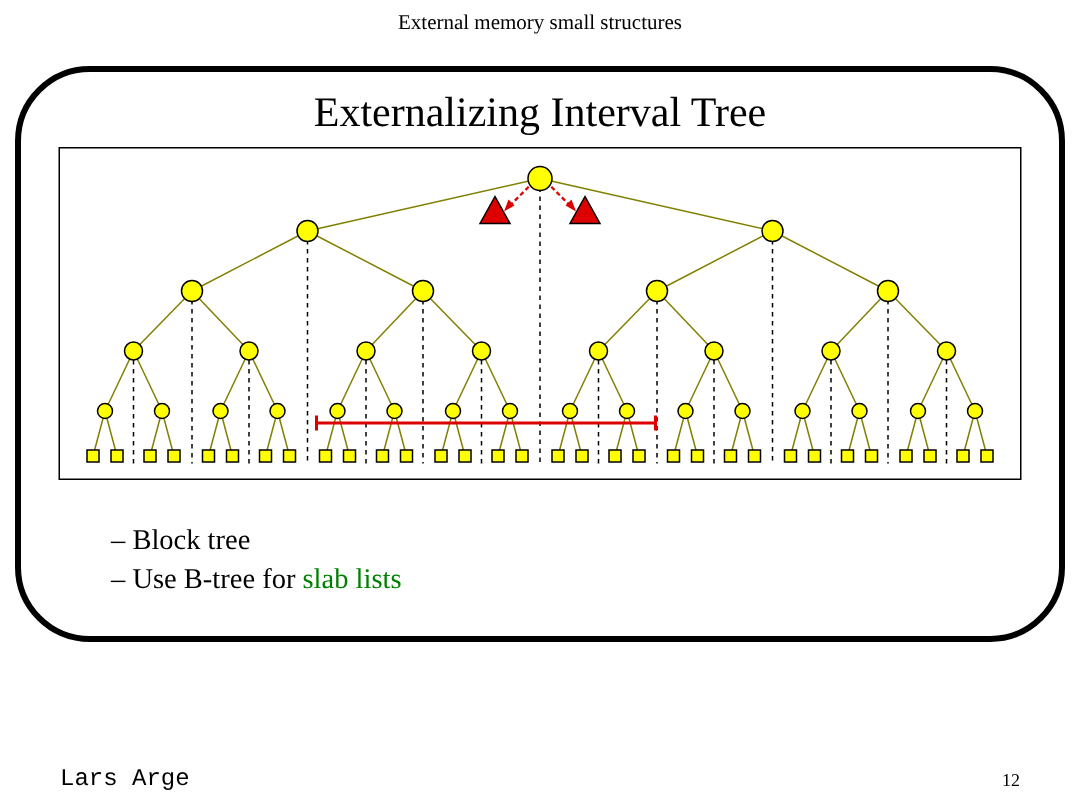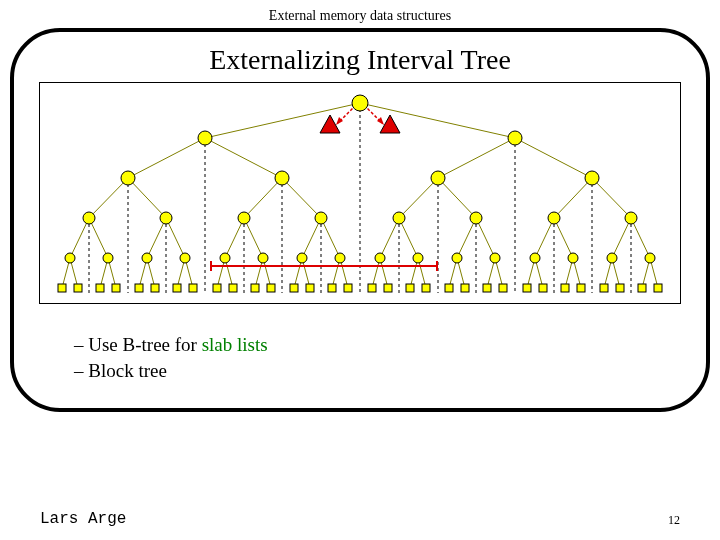--- a/index.html
+++ b/index.html
@@ -13,21 +13,21 @@
   }
   .header {
     text-align: center;
     font-size: 14px;
     padding-top: 8px;
     padding-bottom: 4px;
   }
   .frame {
     border: 4px solid black;
     border-radius: 50px;
-    margin: 0 10px;
+    margin: 16px 10px;
     padding: 10px 20px 10px 20px;
     height: 384px;
     position: relative;
     box-sizing: border-box;
   }
   .title {
     text-align: center;
     font-size: 28px;
     margin-top: 2px;
     margin-bottom: 6px;
@@ -86,21 +86,21 @@
     top: 228px;
     left: 195px;
     width: 230px;
     height: 12px;
     pointer-events: none;
   }
 </style>
 </head>
 <body>
 
-<div class="header">External memory data structures</div>
+<div class="header">External memory small structures</div>
 
 <div class="frame">
 
   <div class="title">Externalizing Interval Tree</div>
 
   <div class="diagram-box">
     <svg class="diagram-svg" viewBox="0 0 620 220">
 
       <g stroke="black" stroke-width="1" stroke-dasharray="3,3">
         <line x1="310" y1="20" x2="310" y2="210"></line>
@@ -269,21 +269,21 @@
   </div>
 
   <svg class="range-bar" viewBox="0 0 230 12">
     <line x1="2" y1="6" x2="228" y2="6" stroke="#d00" stroke-width="2"></line>
     <line x1="2" y1="1" x2="2" y2="11" stroke="#d00" stroke-width="2"></line>
     <line x1="228" y1="1" x2="228" y2="11" stroke="#d00" stroke-width="2"></line>
   </svg>
 
   <div class="bullets">
     <ul>
+      <li class="sub dash"><span>Block tree</span></li>
       <li class="sub dash"><span>Use B-tree for </span><span class="green">slab lists</span></li>
-      <li class="sub dash"><span>Block tree</span></li>
     </ul>
   </div>
 
 </div>
 
 <div class="footer-left">Lars Arge</div>
 <div class="footer-right">12</div>
 
 </body></html>

